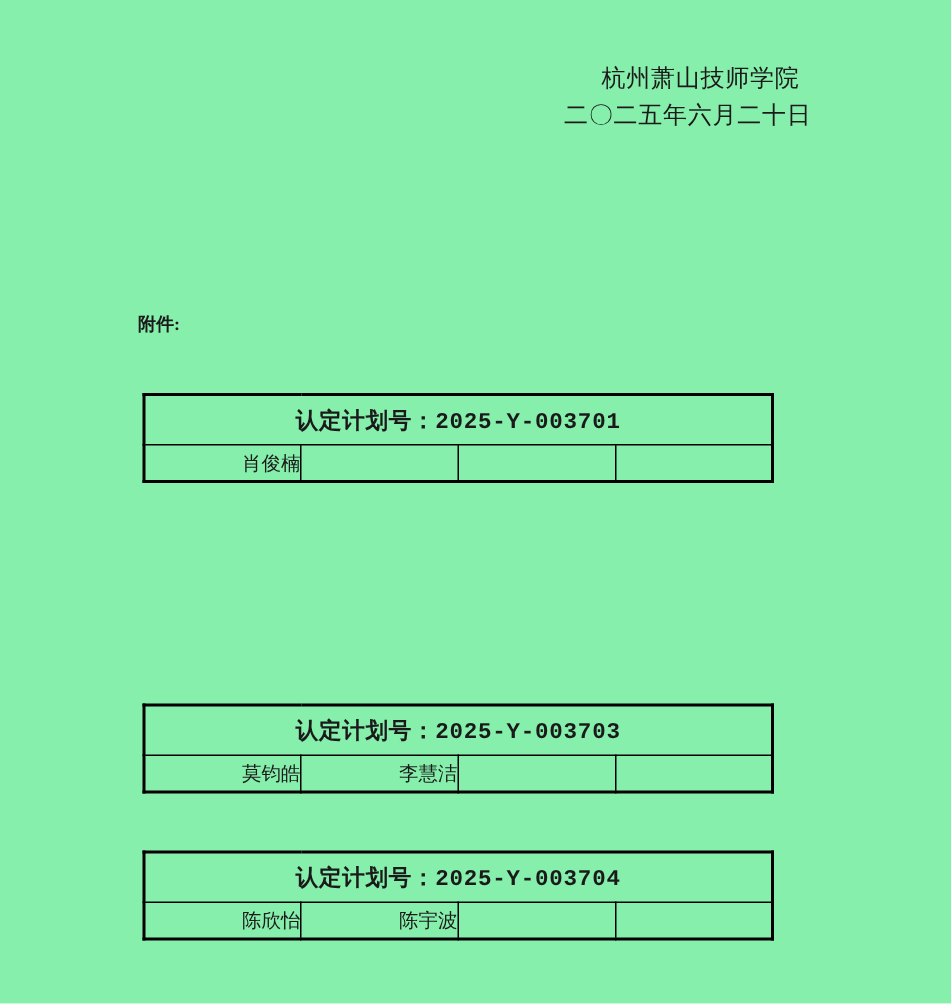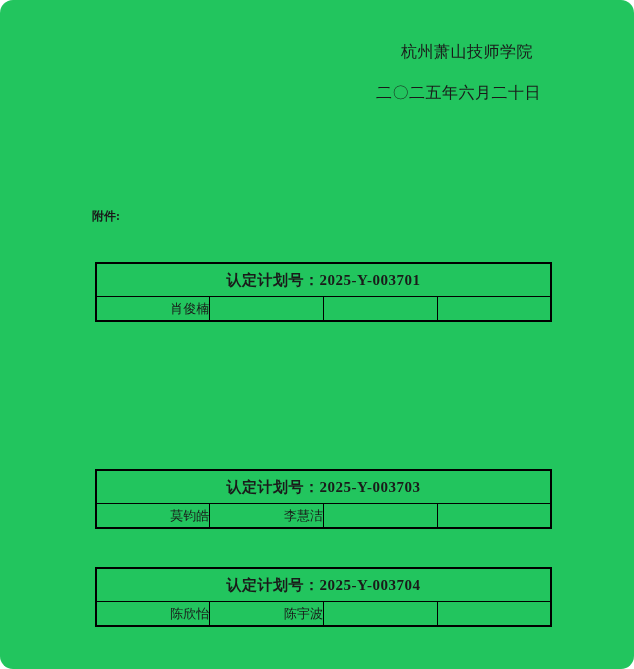--- a/index.html
+++ b/index.html
@@ -4,57 +4,57 @@
 <style>
   html, body {
     margin: 0;
     padding: 0;
     background: #ffffff;
   }
   .page {
     position: relative;
     width: 634px;
     height: 669px;
-    background: #22c55e;
+    background: #86efac;
     overflow: hidden;
     font-family: "Liberation Serif", "DejaVu Serif", serif;
     color: #1a1a1a;
-    border-radius: 13px;
   }
   .issuer {
     position: absolute;
     left: 401px;
     top: 42px;
     font-size: 16px;
     letter-spacing: 0.5px;
     white-space: nowrap;
   }
   .doc-date {
     position: absolute;
     left: 376px;
-    top: 83px;
+    top: 67px;
     font-size: 16px;
     letter-spacing: 0.5px;
     white-space: nowrap;
   }
   .attachment {
     position: absolute;
     left: 92px;
     top: 208px;
     font-size: 12px;
     font-weight: bold;
     white-space: nowrap;
   }
   table.plan-table {
     position: absolute;
     left: 95px;
-    width: 457px;
+    width: 421px;
     border-collapse: collapse;
     table-layout: fixed;
     border: 2px solid #000000;
+    font-family: Liberation Mono, monospace;
   }
   table.plan-table td {
     border: 1px solid #000000;
     text-align: center;
     vertical-align: middle;
     padding: 0;
     overflow: hidden;
   }
   table.plan-table td.hdr {
     height: 32px;

